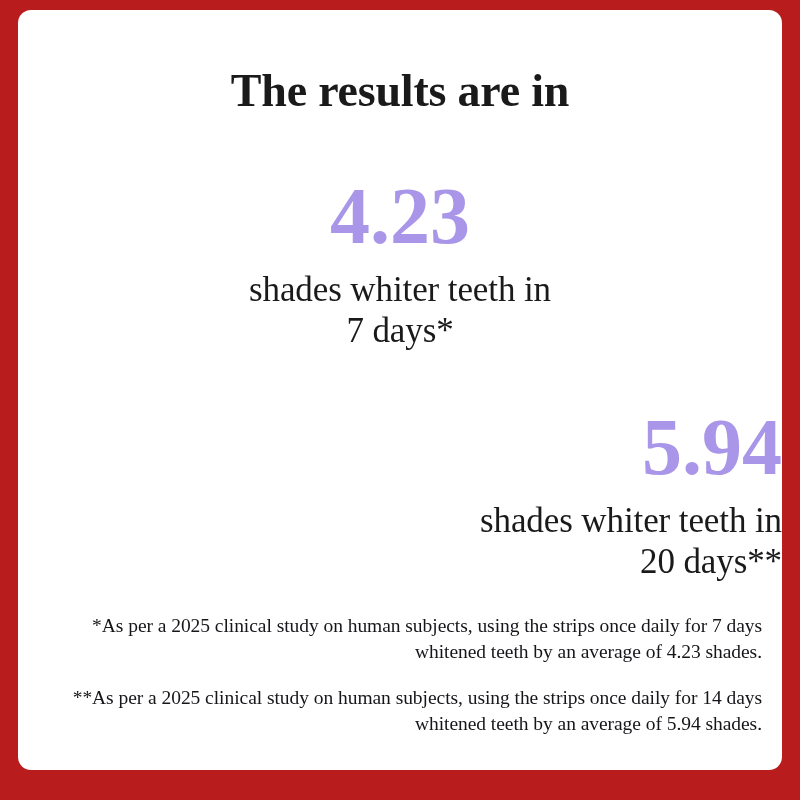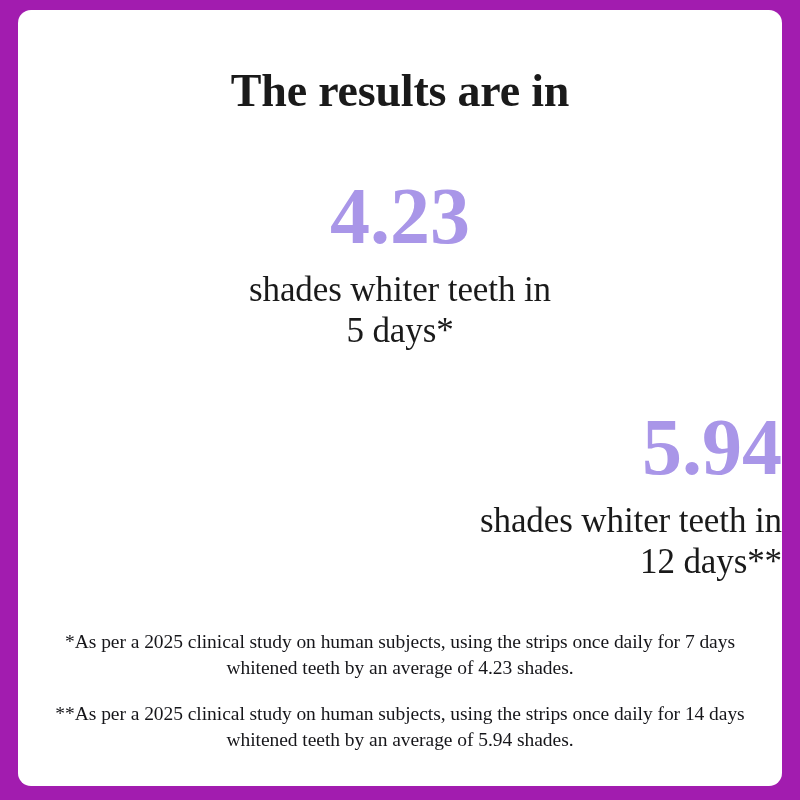--- a/index.html
+++ b/index.html
@@ -16,22 +16,22 @@
     font-family: "Liberation Serif", "DejaVu Serif", serif;
     -webkit-font-smoothing: antialiased;
   }
 
   
   .frame {
     position: relative;
     box-sizing: border-box;
     width: 800px;
     height: 800px;
-    background: #a21caf;
-    padding: 10px 18px 14px 18px;
+    background: #b91c1c;
+    padding: 10px 18px 30px 18px;
   }
 
   
   .card {
     position: relative;
     box-sizing: border-box;
     width: 100%;
     height: 100%;
     background: #ffffff;
     border-radius: 13px;
@@ -97,21 +97,21 @@
     left: 20px;
     right: 20px;
     bottom: 14px;
   }
 
   .footnote {
     font-size: 19.5px;
     font-weight: 400;
     color: #16161a;
     line-height: 1.33;
-    text-align: center;
+    text-align: right;
     letter-spacing: -0.05px;
   }
 
   .footnote + .footnote {
     margin-top: 10px;
   }
 </style>
 </head>
 <body>
 
@@ -119,29 +119,29 @@
   <div class="card">
 
     <div class="headline">The results are in</div>
 
     <div class="stats">
 
       <div class="stat">
         <div class="stat-number">4.23</div>
         <div class="stat-caption">
           <span class="caption-line">shades whiter teeth in</span>
-          <span class="caption-line">5 days*</span>
+          <span class="caption-line">7 days*</span>
         </div>
       </div>
 
       <div class="stat">
         <div class="stat-number">5.94</div>
         <div class="stat-caption">
           <span class="caption-line">shades whiter teeth in</span>
-          <span class="caption-line">12 days**</span>
+          <span class="caption-line">20 days**</span>
         </div>
       </div>
 
     </div>
 
     <div class="footnotes">
       <p class="footnote">*As per a 2025 clinical study on human subjects, using the strips once daily for 7 days whitened teeth by an average of 4.23 shades.</p>
       <p class="footnote">**As per a 2025 clinical study on human subjects, using the strips once daily for 14 days whitened teeth by an average of 5.94 shades.</p>
     </div>
 

